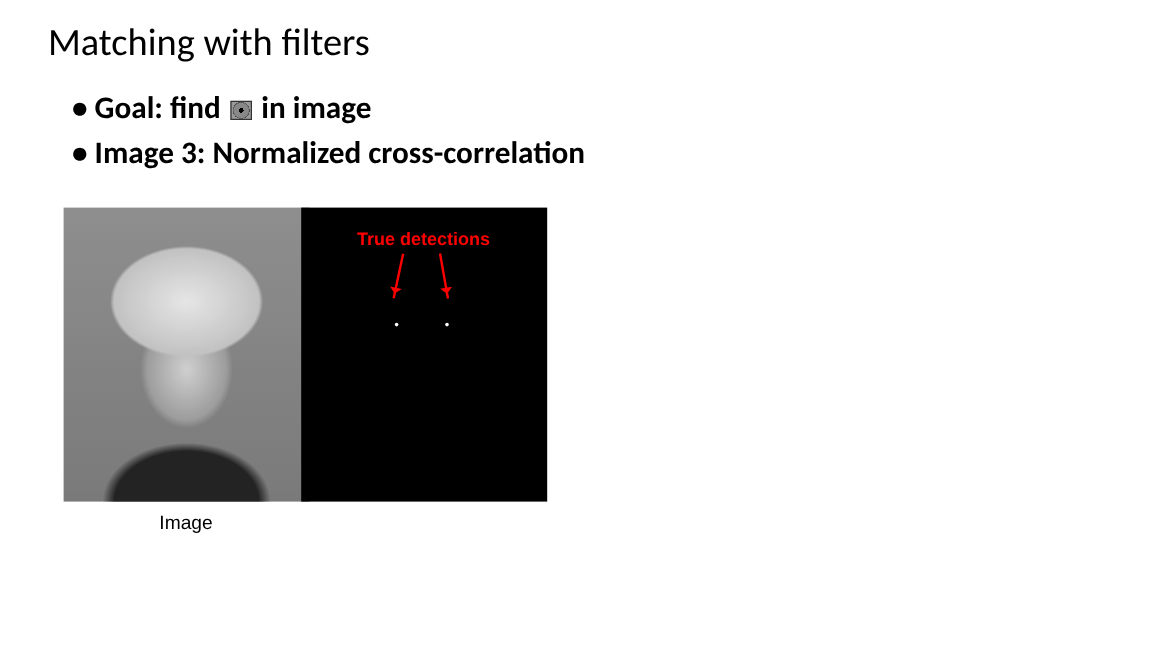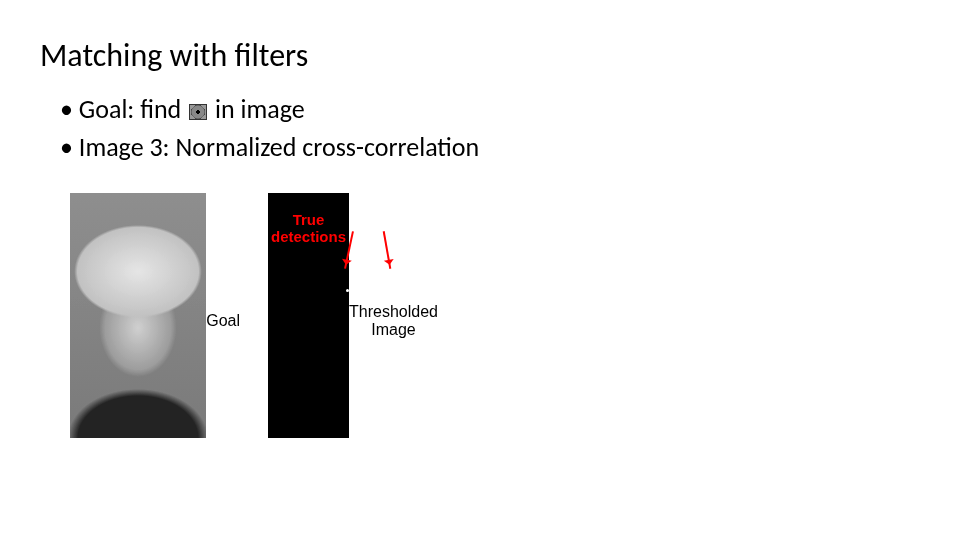--- a/index.html
+++ b/index.html
@@ -1,34 +1,34 @@
 <!DOCTYPE html>
 <html><head>
 <meta charset="utf-8">
 <style>
   * { margin: 0; padding: 0; box-sizing: border-box; }
   html, body { width: 960px; height: 540px; background: #fff; font-family: Calibri, Arial, sans-serif; overflow: hidden; }
-  .slide { width: 960px; height: 540px; position: relative; padding: 36px 30px; }
+  .slide { width: 960px; height: 540px; position: relative; padding: 16px 30px; }
   .title { font-size: 32px; font-weight: 400; color: #000; margin-bottom: 18px; margin-left: 10px; }
-  .bullets { font-size: 26px; color: #000; margin-left: 30px; margin-bottom: 20px; }
+  .bullets { font-size: 26px; color: #000; margin-left: 30px; margin-bottom: 20px; font-weight: bold; }
   .bullets li { list-style: none; margin-bottom: 6px; }
   .bullets li::before { content: "• "; }
   .eye-icon {
     display: inline-block;
     width: 18px; height: 16px;
     vertical-align: -2px;
     background:
       radial-gradient(circle at 50% 50%, #000 2px, transparent 2px),
       radial-gradient(circle at 50% 50%, #888 6px, #444 7px, transparent 7px);
     background-color: #999;
     border: 1px solid #333;
     margin: 0 2px;
   }
   .figures { display: flex; gap: 28px; justify-content: flex-start; margin-left: 40px; margin-top: 30px; }
-  .fig { width: 170px; display: flex; flex-direction: row; align-items: center; }
+  .fig { width: 170px; display: flex; flex-direction: column; align-items: center; }
   .imgbox { width: 205px; height: 245px; position: relative; }
   .caption { font-family: Arial, sans-serif; font-size: 16px; color: #000; margin-top: 10px; text-align: center; }
 
   
   .input-ph {
     width: 100%; height: 100%;
     background:
       radial-gradient(ellipse 110px 80px at 50% 32%, #dcdcdc 0%, #bcbcbc 55%, transparent 58%),
       radial-gradient(ellipse 55px 70px at 50% 55%, #c8c8c8 0%, #9a9a9a 60%, transparent 70%),
       radial-gradient(ellipse 100px 70px at 50% 100%, #2b2b2b 0%, #2b2b2b 60%, transparent 70%),
@@ -69,31 +69,30 @@
     </li>
     <li>Image 3: Normalized cross-correlation</li>
   </ul>
 
   <div class="figures">
 
     <div class="fig">
       <div class="imgbox">
         <div class="input-ph"></div>
       </div>
-      <div class="caption">Goal</div>
+      <div class="caption">Image</div>
     </div>
 
 
     <div class="fig">
       <div class="imgbox">
         <div class="thresh-ph">
           <div class="thresh-label">True detections</div>
           <div class="arrow a1"></div>
           <div class="arrow a2"></div>
           <div class="dot d1"></div>
           <div class="dot d2"></div>
         </div>
       </div>
-      <div class="caption">Thresholded Image</div>
     </div>
 
   </div>
 </div>
 
 </body></html>

